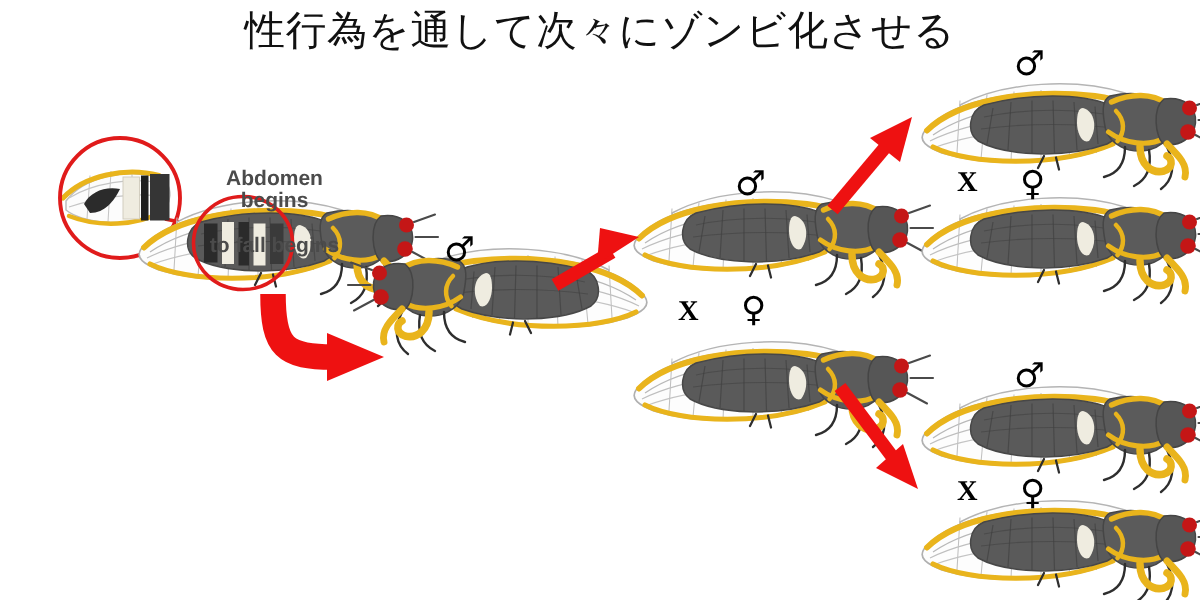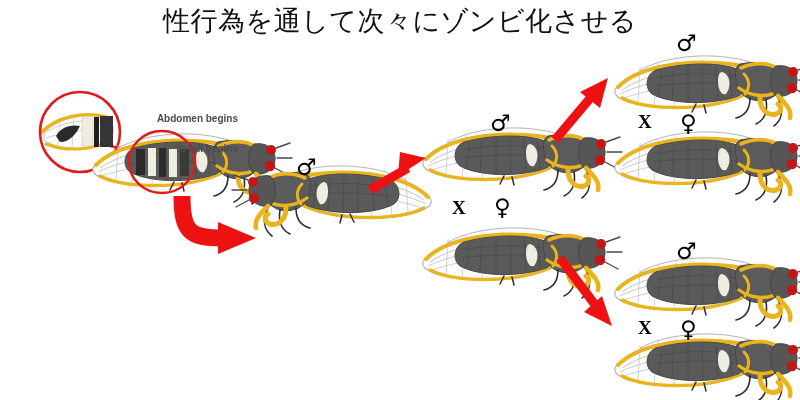--- a/index.html
+++ b/index.html
@@ -49,25 +49,25 @@
   .sym-male { font-size: 23px; }
   .sym-female { font-size: 23px; }
   .sym-cross {
     font-family: "Liberation Serif", serif;
     font-weight: bold;
     font-size: 19px;
   }
   .callout {
     position: absolute;
     font-family: "Liberation Sans", sans-serif;
-    font-size: 10px;
+    font-size: 14px;
     font-weight: bold;
     line-height: 15px;
     color: #4b4b4b;
-    text-align: right;
+    text-align: center;
     white-space: pre-line;
   }
   .arrow-layer {
     position: absolute;
     left: 0;
     top: 0;
     width: 800px;
     height: 400px;
     pointer-events: none;
   }

